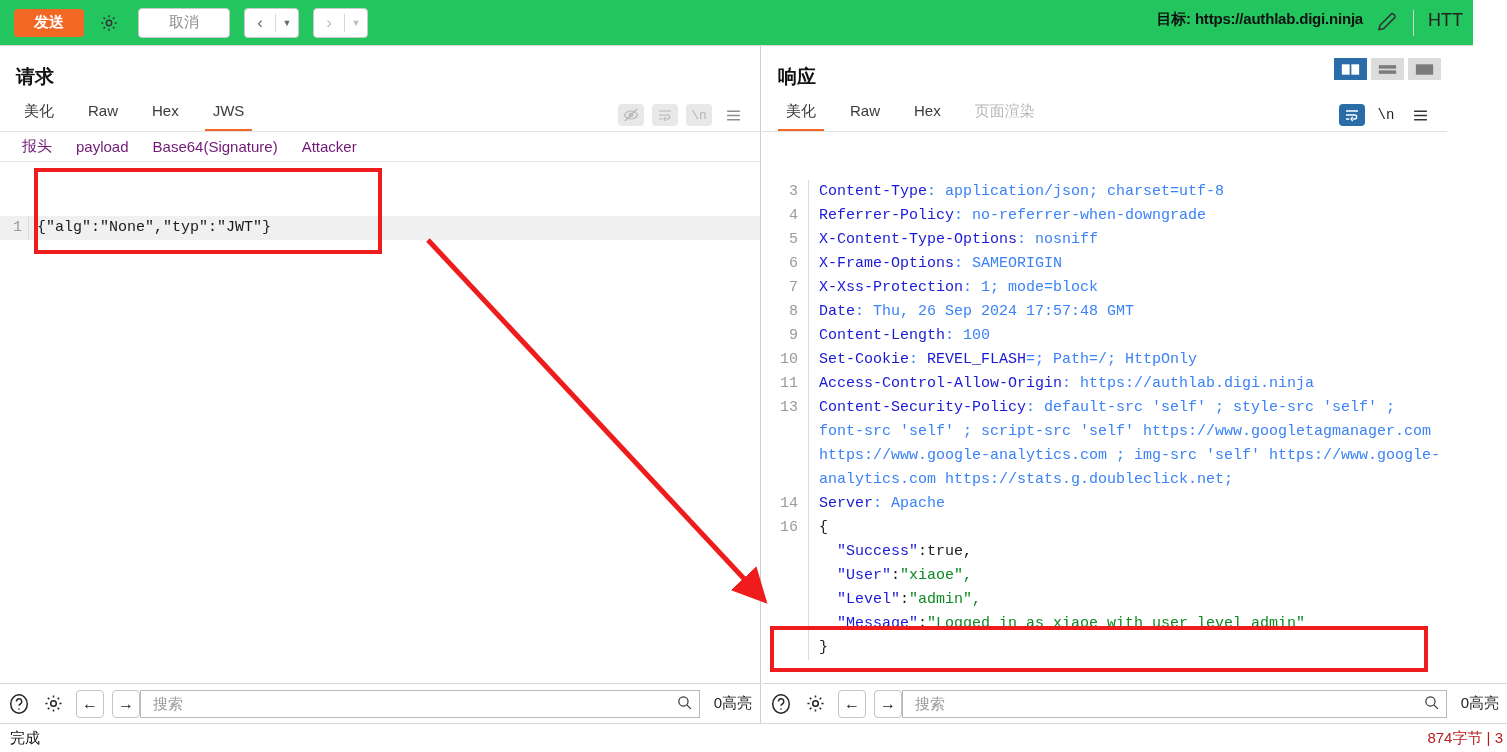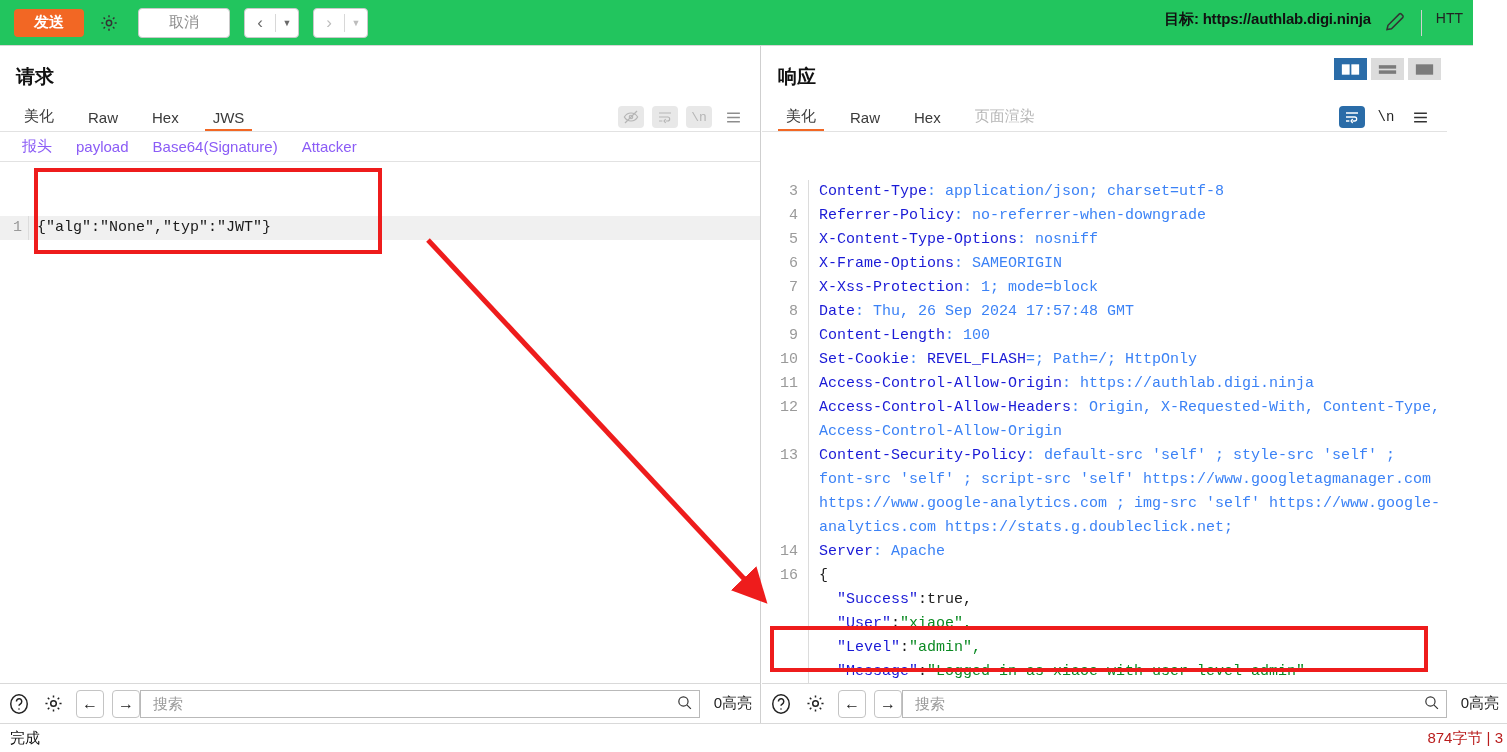--- a/index.html
+++ b/index.html
@@ -64,39 +64,39 @@
 
   .topbar-right {
     margin-left: auto; display: flex; align-items: flex-start; padding-right: 2px;
   }
   .target-label {
     font-size: 15px; font-weight: bold; color: #111111;
     white-space: nowrap; letter-spacing: -0.2px;
   }
   .pencil-btn { margin-left: 12px; cursor: pointer; display:flex; align-items:center; }
   .vdiv { width: 1px; height: 26px; background: #d0d0d0; margin: 0 14px; }
-  .http-label { font-size: 14px; color: #222; white-space: nowrap; overflow: hidden; }
+  .http-label { font-size: 18px; color: #222; white-space: nowrap; overflow: hidden; }
 
   
   .panel-req {
     position: absolute; left: 0; top: 46px; width: 761px; height: 637px;
     background: #ffffff; border-right: 1px solid #cfcfcf;
   }
   .panel-res {
     position: absolute; left: 762px; top: 46px; width: 685px; height: 637px;
     background: #ffffff;
   }
   .panel-title {
     font-size: 19px; font-weight: bold; color: #111;
     padding: 18px 0 0 16px;
   }
 
   
   .tabrow {
-    display: flex; align-items: flex-end;
+    display: flex; 
     height: 30px; padding-left: 14px; margin-top: 12px;
     position: relative;
   }
   .tab {
     font-size: 15px; color: #3a3a3a; padding: 0 10px 6px 10px;
     margin-right: 14px; cursor: pointer; position: relative; white-space: nowrap;
   }
   .tab.disabled { color: #b6b6b6; }
   .tab.active::after {
     content: ""; position: absolute; left: 2px; right: 2px; bottom: 0;
@@ -115,21 +115,21 @@
   }
   .ticon.boxed { background: #e8e8e8; }
   .ticon.blue { background: #2a6ca8; }
 
   
   .subtabrow {
     display: flex; align-items: center; height: 30px;
     padding-left: 10px; border-bottom: 1px solid #e2e2e2;
   }
   .subtab {
-    font-size: 15px; color: #8b5cf6; padding: 0 12px; cursor: pointer; white-space: nowrap;
+    font-size: 15px; color: #701a75; padding: 0 12px; cursor: pointer; white-space: nowrap;
   }
 
   
   .layout-toggle {
     position: absolute; right: 6px; top: 12px;
     display: flex; align-items: center;
   }
   .lt-btn {
     width: 33px; height: 22px; margin-left: 4px; cursor: pointer;
     display: flex; align-items: center; justify-content: center;
@@ -383,24 +383,20 @@
           </div>
           <div class="code-line">
             <span class="gut">10</span>
             <span class="content"><span class="hdr-name">Set-Cookie</span><span class="hdr-val">: </span><span class="hdr-name">REVEL_FLASH</span><span class="hdr-val">=; Path=/; HttpOnly</span></span>
           </div>
           <div class="code-line">
             <span class="gut">11</span>
             <span class="content"><span class="hdr-name">Access-Control-Allow-Origin</span><span class="hdr-val">: https://authlab.digi.ninja</span></span>
           </div>
           <div class="code-line">
-            <span class="gut">12</span>
-            <span class="content"><span class="hdr-name">Access-Control-Allow-Headers</span><span class="hdr-val">: Origin, X-Requested-With, Content-Type, Access-Control-Allow-Origin</span></span>
-          </div>
-          <div class="code-line">
             <span class="gut">13</span>
             <span class="content"><span class="hdr-name">Content-Security-Policy</span><span class="hdr-val">: default-src 'self' ; style-src 'self' ; font-src 'self' ; script-src 'self' https://www.googletagmanager.com https://www.google-analytics.com ; img-src 'self' https://www.google-analytics.com https://stats.g.doubleclick.net;</span></span>
           </div>
           <div class="code-line">
             <span class="gut">14</span>
             <span class="content"><span class="hdr-name">Server</span><span class="hdr-val">: Apache</span></span>
           </div>
           <div class="code-line">
             <span class="gut">16</span>
             <span class="content"><span class="json-lit">{</span></span>

